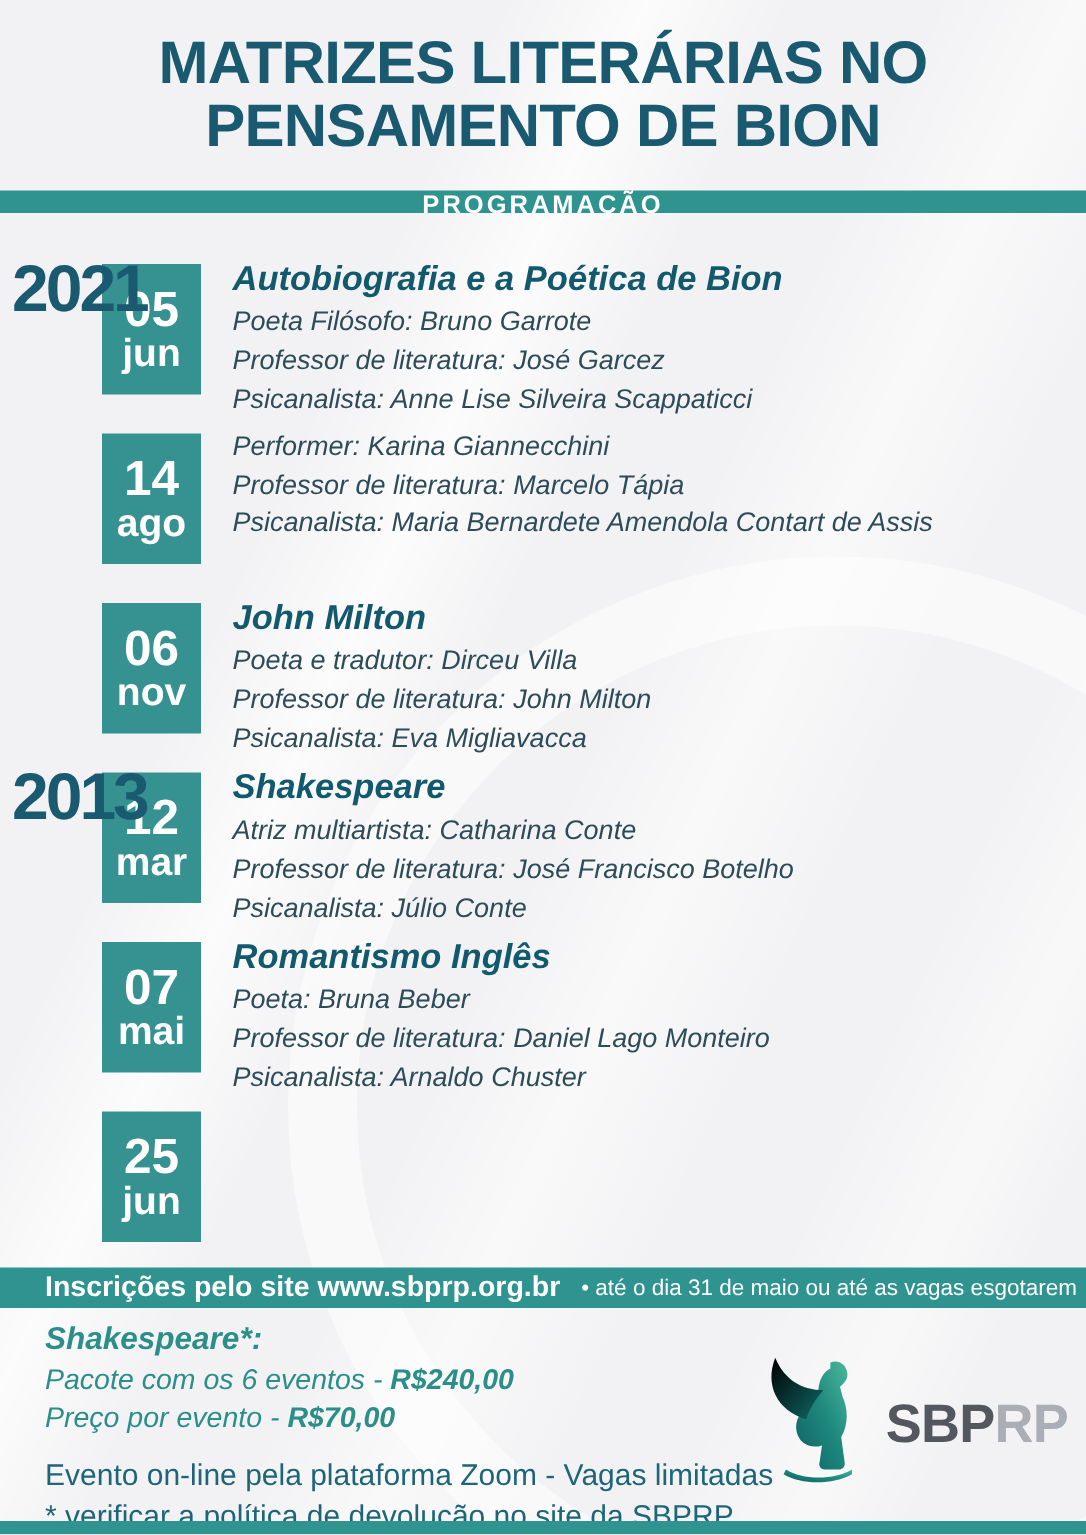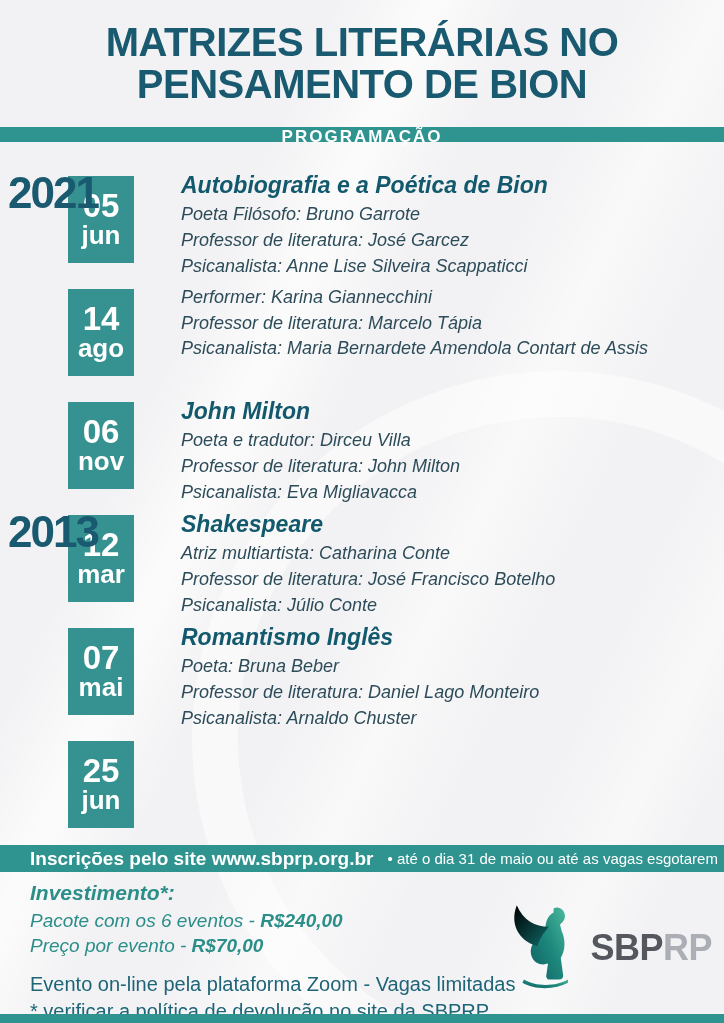--- a/index.html
+++ b/index.html
@@ -37,21 +37,21 @@
   .year{
     position:absolute;left:8px;top:-8px;color:#1a5a70;
     font-size:44px;font-weight:700;letter-spacing:-2px;
   }
   .date-box{
     width:66px;height:87px;background:#359290;color:#fff;flex:0 0 66px;
     display:flex;flex-direction:column;align-items:center;justify-content:center;
   }
   .date-day{font-size:33px;font-weight:700;line-height:0.95;}
   .date-month{font-size:26px;font-weight:700;line-height:1.05;}
-  .event-info{margin-left:47px;margin-top:-4px;}
+  .event-info{margin-left:21px;margin-top:-4px;}
   .event-title{
     color:#13596d;font-size:23px;font-weight:700;font-style:italic;
     margin-bottom:4px;line-height:1.15;
   }
   .event-line{color:#2d4c59;font-size:18px;font-style:italic;line-height:1.42;}
 
   .reg-bar{
     position:absolute;top:845px;left:0;right:0;height:27px;background:#2f9390;
     color:#fff;display:flex;align-items:center;padding-left:30px;box-sizing:border-box;
   }
@@ -162,21 +162,21 @@
       </div>
 
     </div>
 
     <div class="reg-bar">
       <span class="reg-main">Inscrições pelo site www.sbprp.org.br</span>
       <span class="reg-note">• até o dia 31 de maio ou até as vagas esgotarem</span>
     </div>
 
     <div class="investment">
-      <div class="inv-heading">Investimento*:</div>
+      <div class="inv-heading">Shakespeare*:</div>
       <div class="inv-item"><span>Pacote com os 6 eventos - </span><b>R$240,00</b></div>
       <div class="inv-item"><span>Preço por evento - </span><b>R$70,00</b></div>
       <div class="inv-info">
         <div>Evento on-line pela plataforma Zoom - Vagas limitadas</div>
         <div>* verificar a política de devolução no site da SBPRP</div>
       </div>
     </div>
 
     <div class="logo">
       <span>

